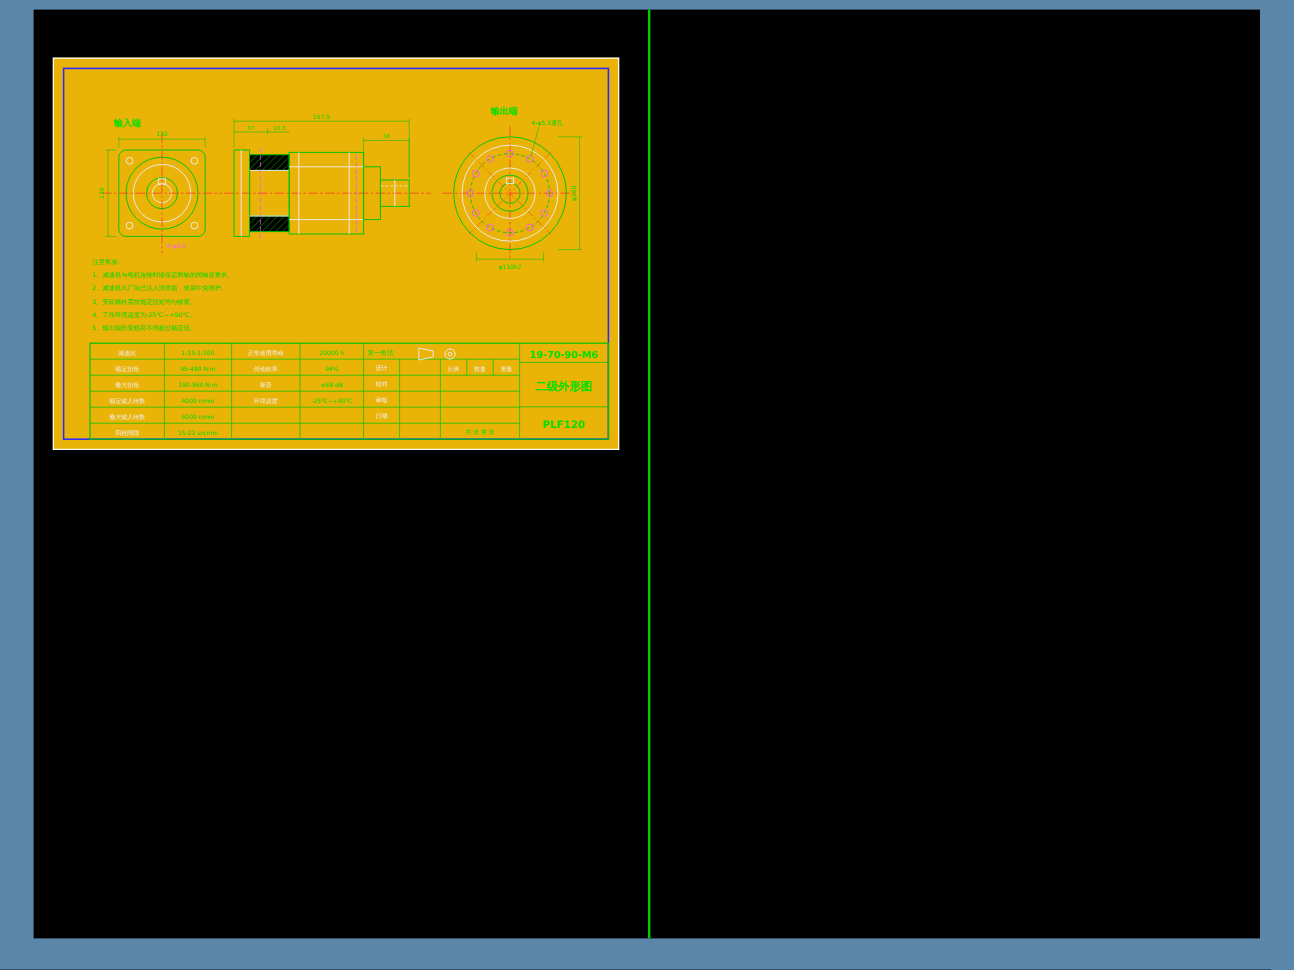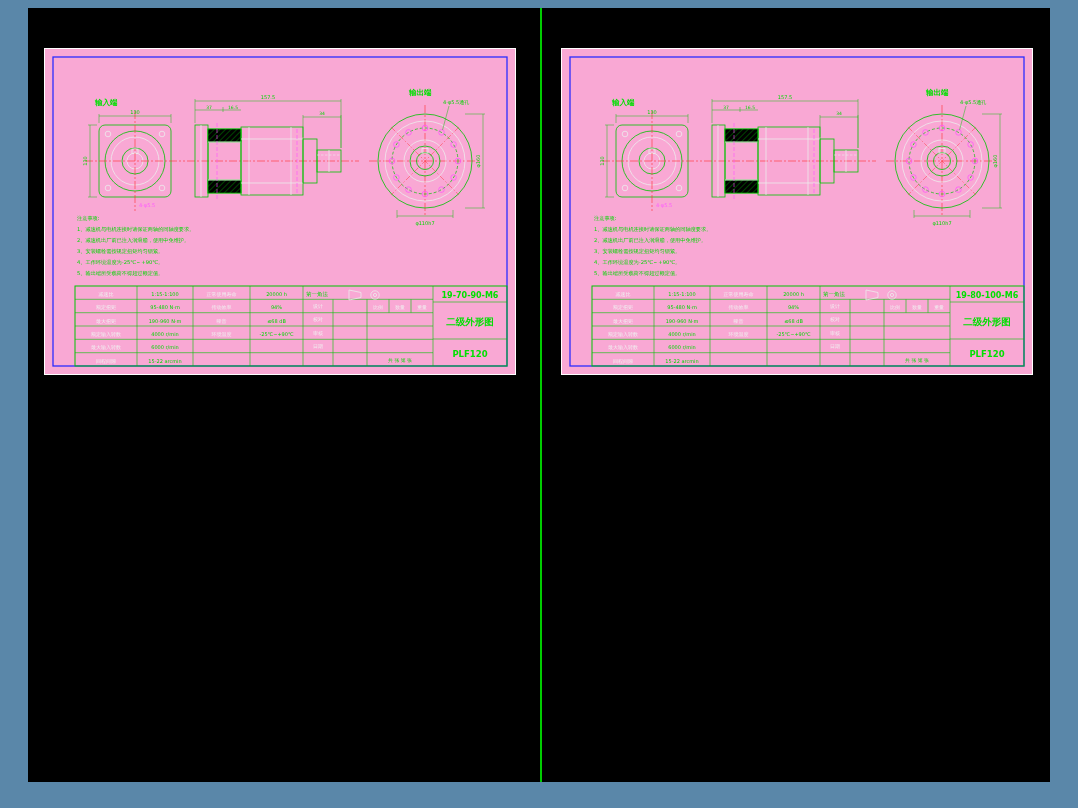--- a/index.html
+++ b/index.html
@@ -1,19 +1,19 @@
 <!DOCTYPE html>
 <html><head>
 <meta charset="utf-8">
 <style>
   html,body{margin:0;padding:0;}
   body{width:1078px;height:808px;overflow:hidden;background:#5a87a9;
        font-family:"DejaVu Sans","Liberation Sans",sans-serif;}
   .canvas{position:absolute;left:28px;top:8px;width:1022px;height:774px;background:#000;}
-  .sheet{position:absolute;top:40px;width:470px;height:325px;background:#f9a8d4;border:1px solid #ffffff;}
+  .sheet{position:absolute;top:40px;width:470px;height:325px;background:#eab308;border:1px solid #ffffff;}
   .sheet svg{display:block;width:470px;height:325px;}
   #sheet1{left:16px;}
   #sheet2{left:533px;}
   .divider{position:absolute;left:512px;top:0;width:2px;height:774px;background:#00cc00;}
   .defs-holder{position:absolute;width:0;height:0;overflow:hidden;}
 
   
   .frame{stroke:#2b2bff;stroke-width:1.3;fill:none;}
   .lg{stroke:#00c300;fill:none;stroke-width:.8;}
   .lw{stroke:#ececec;fill:none;stroke-width:.8;}
@@ -226,21 +226,15 @@
     </defs>
   </svg>
 
   <div class="sheet" id="sheet1">
     <svg viewBox="0 0 470 325">
       <use href="#sheet-geom"></use>
       <text x="425" y="249" font-size="8" text-anchor="middle" class="tbig">19-70-90-M6</text>
     </svg>
   </div>
 
-  <div class="sheet" id="sheet2">
-    <svg viewBox="0 0 470 325">
-      <use href="#sheet-geom"></use>
-      <text x="425" y="249" font-size="8" text-anchor="middle" class="tbig">19-80-100-M6</text>
-    </svg>
-  </div>
 
   <div class="divider"></div>
 </div>
 
 </body></html>

